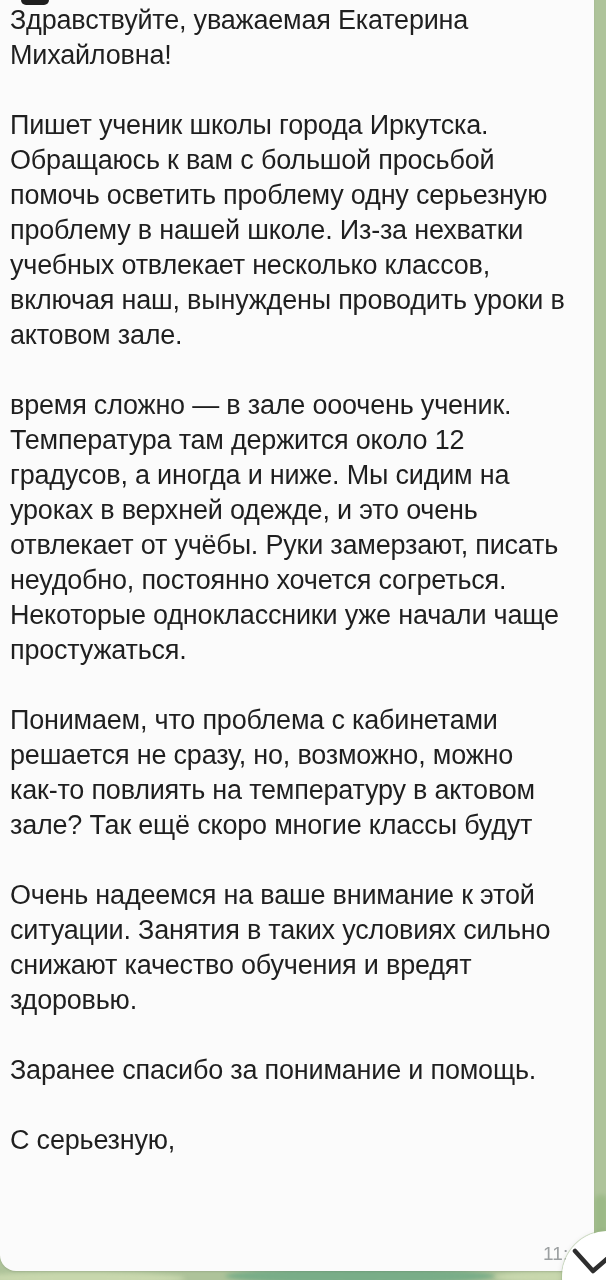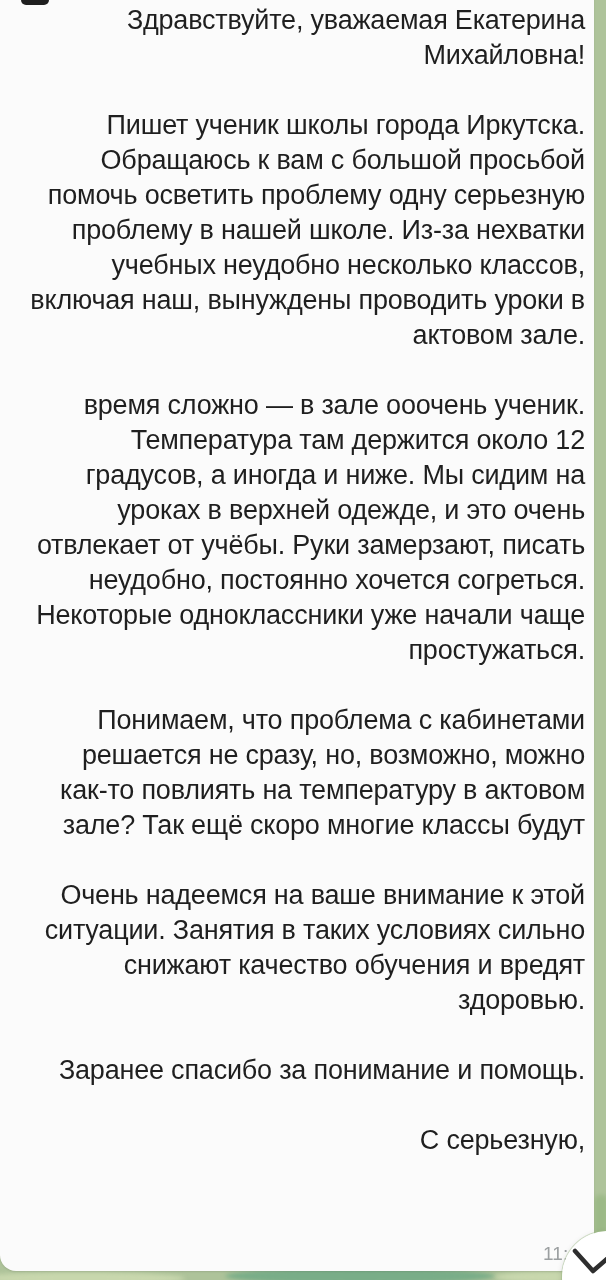--- a/index.html
+++ b/index.html
@@ -9,21 +9,20 @@
     height: 1280px;
     overflow: hidden;
     font-family: "Liberation Sans", "DejaVu Sans", sans-serif;
   }
   .screen {
     position: relative;
     width: 606px;
     height: 1280px;
     background: var(--wallpaper-green, #aec39a);
     overflow: hidden;
-    text-align: right;
   }
   
   .wa {
     position: absolute;
     border-radius: 50%;
     filter: blur(2px);
   }
   .wa1 { left: 225px; bottom: -4px; width: 270px; height: 16px; background: var(--wallpaper-accent-dark, #79ad88); }
   .wa2 { left: -25px; bottom: -5px; width: 210px; height: 13px; background: var(--wallpaper-accent-light, #c8d7ad); }
   .wa3 { left: 495px; bottom: -3px; width: 120px; height: 12px; background: var(--wallpaper-accent-light, #c8d7ad); }
@@ -112,21 +111,21 @@
     <div class="message-text">
         <div class="para">
           <div class="line">Здравствуйте, уважаемая Екатерина</div>
           <div class="line">Михайловна!</div>
         </div>
         <div class="para">
           <div class="line">Пишет ученик школы города Иркутска.</div>
           <div class="line">Обращаюсь к вам с большой просьбой</div>
           <div class="line">помочь осветить проблему одну серьезную</div>
           <div class="line">проблему в нашей школе. Из-за нехватки</div>
-          <div class="line">учебных неудобно несколько классов,</div>
+          <div class="line">учебных отвлекает несколько классов,</div>
           <div class="line">включая наш, вынуждены проводить уроки в</div>
           <div class="line">актовом зале.</div>
         </div>
         <div class="para">
           <div class="line">время сложно — в зале ооочень ученик.</div>
           <div class="line">Температура там держится около 12</div>
           <div class="line">градусов, а иногда и ниже. Мы сидим на</div>
           <div class="line">уроках в верхней одежде, и это очень</div>
           <div class="line">отвлекает от учёбы. Руки замерзают, писать</div>
           <div class="line">неудобно, постоянно хочется согреться.</div>

